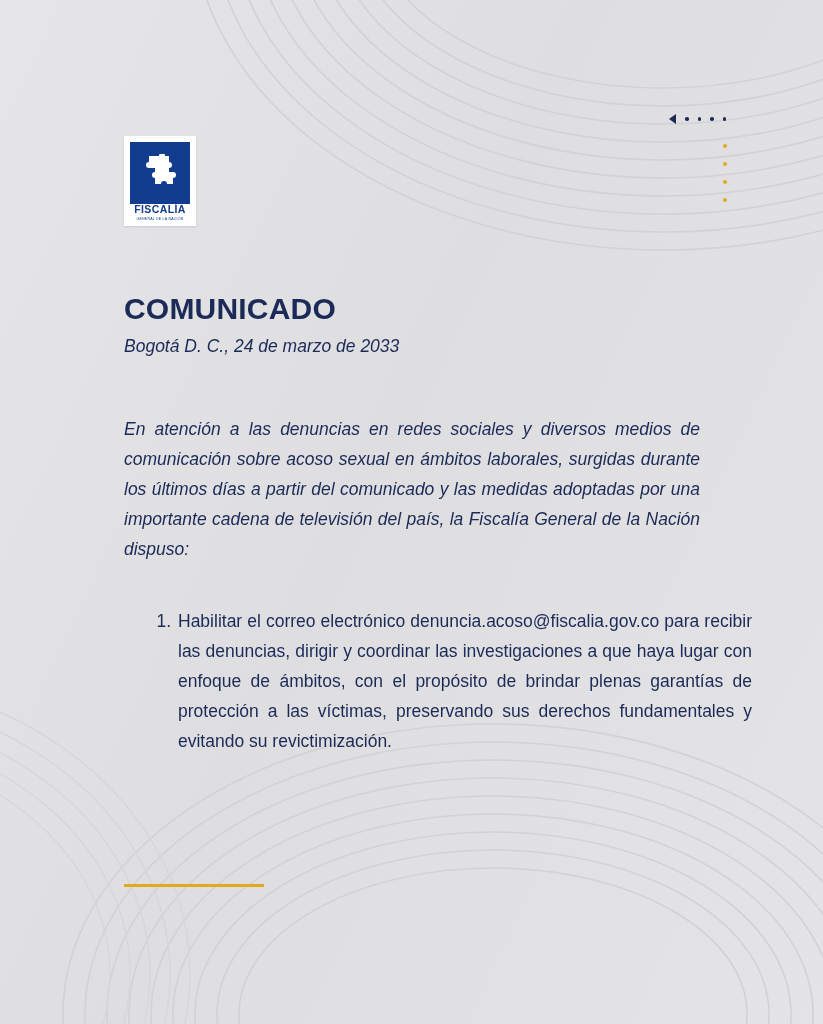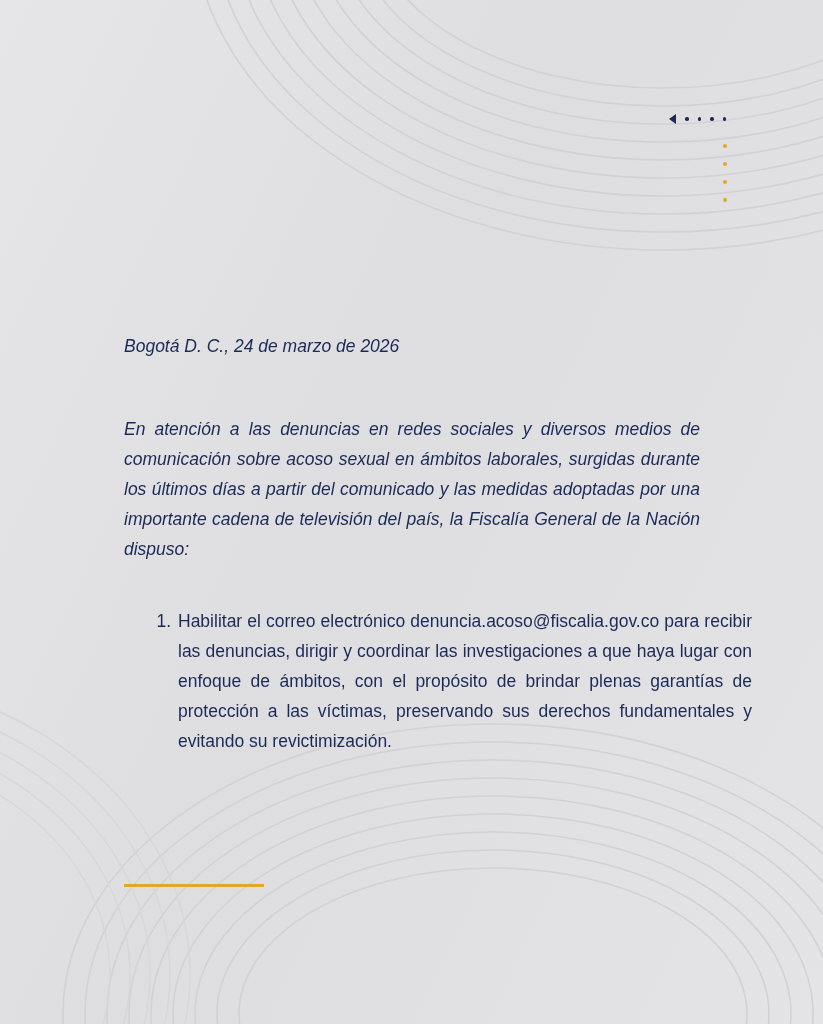--- a/index.html
+++ b/index.html
@@ -250,23 +250,33 @@
   </div>
   <div class="marker-col">
     <span class="d"></span>
     <span class="d"></span>
     <span class="d"></span>
     <span class="d"></span>
   </div>
 
   <div class="content">
 
-
-
-    <div class="dateline">Bogotá D. C., 24 de marzo de 2026</div>
+    <div class="logo-wrap">
+      <div class="logo-inner">
+        <svg class="logo-puzzle" width="34" height="38" viewBox="0 0 34 38">
+          <path fill="#ffffff" d="M12 2 h4 a3 3 0 0 1 6 0 h4 v6 a3 3 0 0 1 0 6 v4 h4 a3 3 0 0 1 0 6 v6 h-6 a3 3 0 0 0-6 0 h-6 v-6 a3 3 0 0 1 0-6 v-4 H6 a3 3 0 0 1 0-6 V2 z"></path>
+        </svg>
+      </div>
+      <div class="logo-text">FISCALÍA</div>
+      <div class="logo-sub">GENERAL DE LA NACIÓN</div>
+    </div>
+
+    <h1 class="title">COMUNICADO</h1>
+
+    <div class="dateline">Bogotá D. C., 24 de marzo de 2033</div>
 
     <p class="body-para">En atención a las denuncias en redes sociales y diversos medios de comunicación sobre acoso sexual en ámbitos laborales, surgidas durante los últimos días a partir del comunicado y las medidas adoptadas por una importante cadena de televisión del país, la Fiscalía General de la Nación dispuso:</p>
 
     <ol class="list">
       <li><span>Habilitar el correo electrónico </span><b>denuncia.acoso@fiscalia.gov.co</b><span> para recibir las denuncias, dirigir y coordinar las investigaciones a que haya lugar con enfoque de ámbitos, con el propósito de brindar plenas garantías de protección a las víctimas, preservando sus derechos fundamentales y evitando su revictimización.</span></li>
     </ol>
 
     <div class="rule"></div>
   </div>
 </div>

